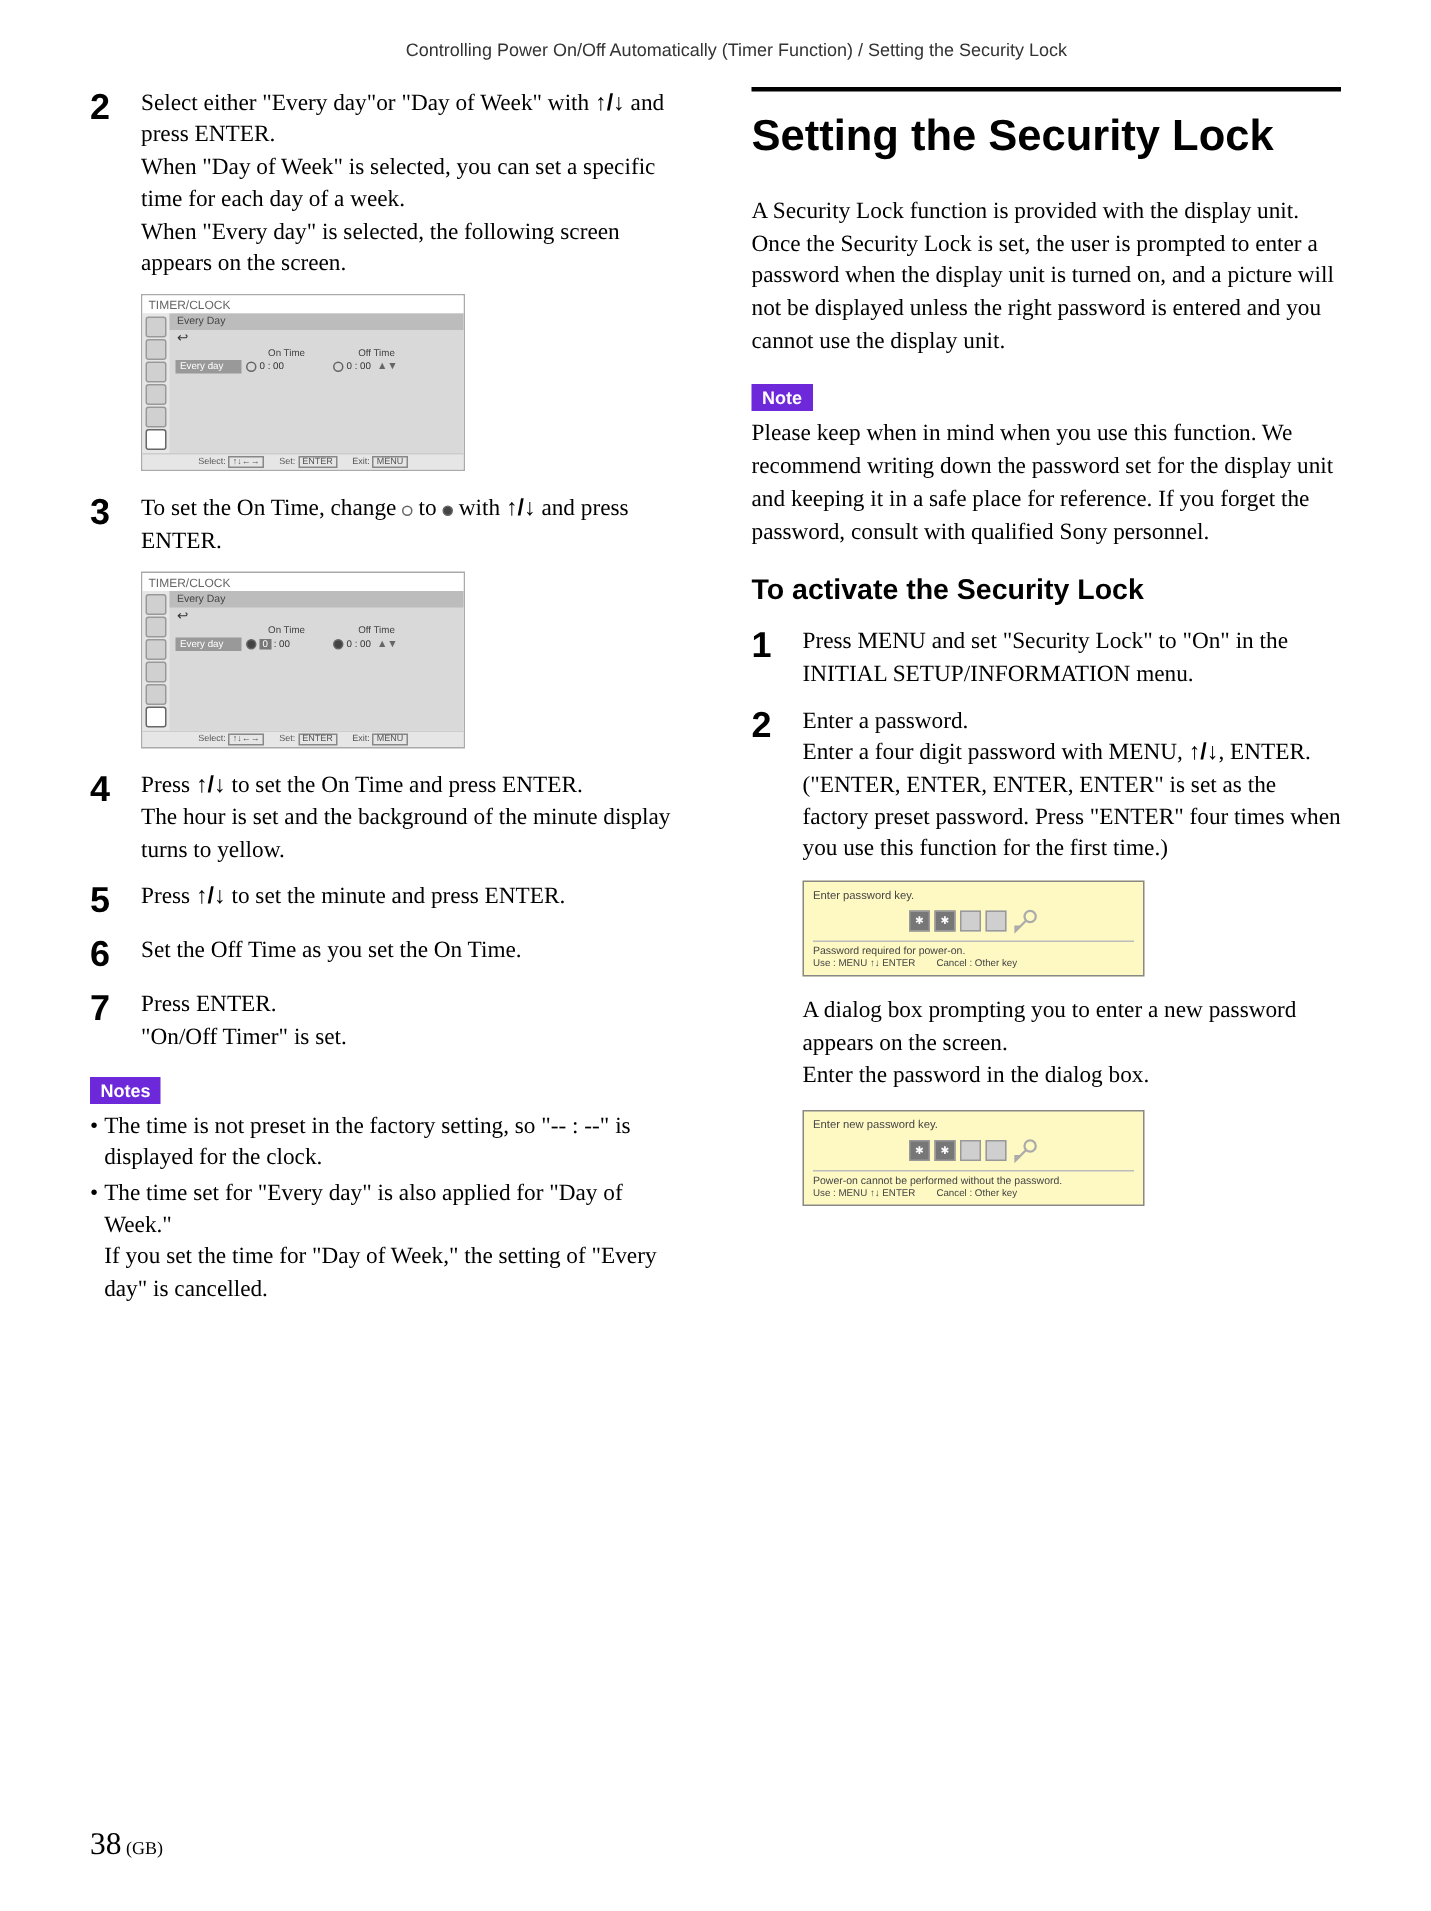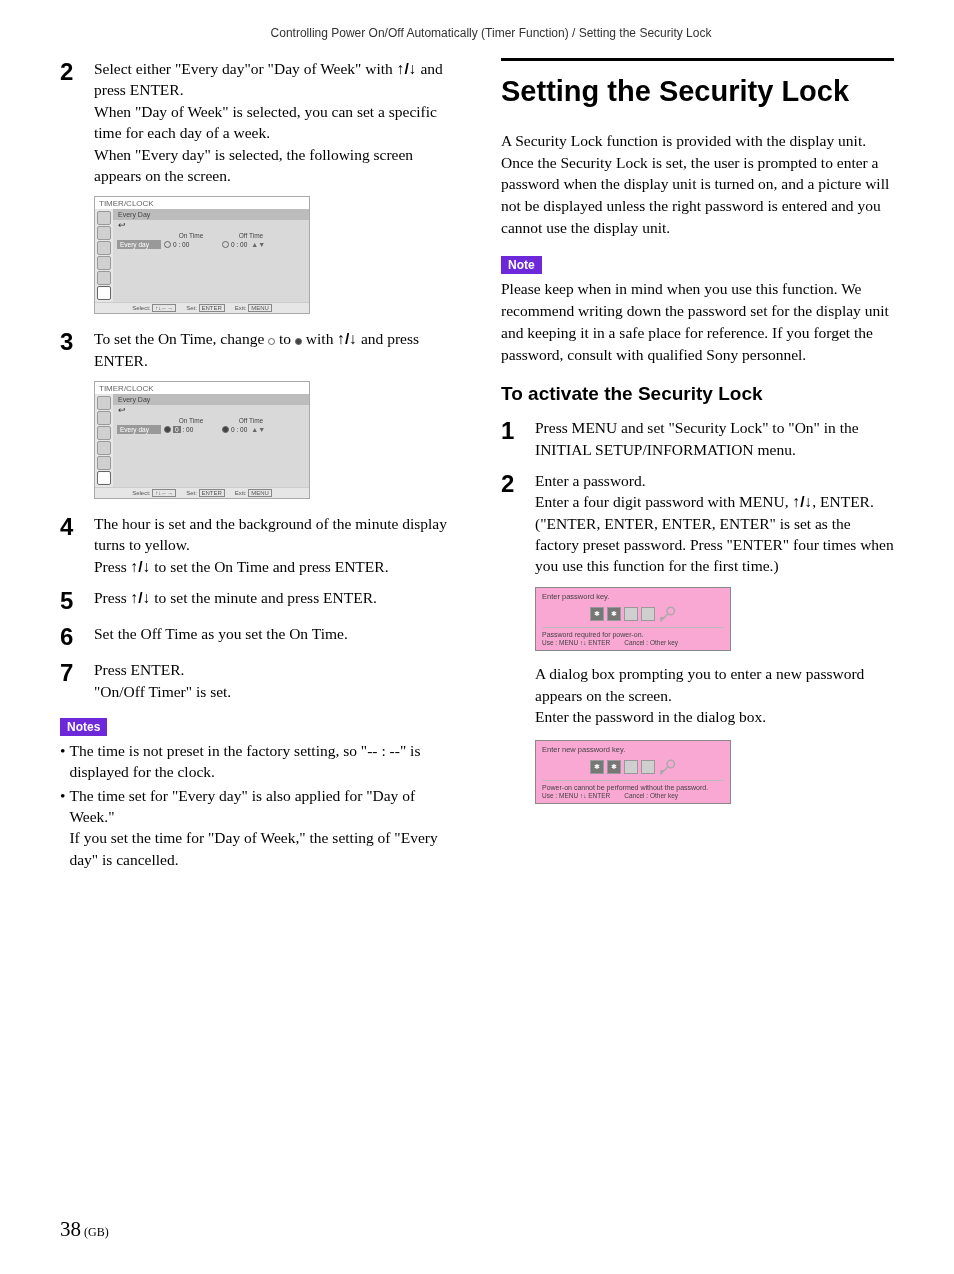--- a/index.html
+++ b/index.html
@@ -97,22 +97,22 @@
   .para { font-size: 15.5px; line-height: 1.4; margin-bottom: 12px; }
   h2.subhead {
     font-family: Arial, Helvetica, sans-serif;
     font-weight: bold;
     font-size: 19px;
     margin: 18px 0 12px 0;
   }
 
   
   .dlg {
-    width: 196px; margin: 8px 0 12px 34px;
-    border: 1px solid #888; background: #f9a8d4;
+    width: 228px; margin: 8px 0 12px 34px;
+    border: 1px solid #888; background: #fef9c3;
     font-family: Arial, Helvetica, sans-serif;
     font-size: 7px; color: #444;
     padding: 4px 6px 4px 6px;
   }
   .dlg .t1 { font-size: 7.5px; margin-bottom: 4px; }
   .dlg-row { display: flex; align-items: center; gap: 3px; justify-content: center; margin: 3px 0 4px 0; }
   .pwbox { width: 14px; height: 14px; background: #cfcfcf; border: 1px solid #999; display: flex; align-items: center; justify-content: center; color: #888; }
   .pwbox.filled { background: #777; color: #fff; }
   .keyicon { width: 18px; height: 18px; }
   .dlg hr { border: none; border-top: 1px solid #bbb; margin: 3px 0; }
@@ -234,22 +234,22 @@
       <div class="osd-foot">
         <span><span>Select:</span> <span style="border:1px solid #888;padding:0 2px">↑↓←→</span></span>
         <span><span>Set:</span> <span style="border:1px solid #888;padding:0 2px">ENTER</span></span>
         <span><span>Exit:</span> <span style="border:1px solid #888;padding:0 2px">MENU</span></span>
       </div>
     </div>
 
     <div class="step">
       <div class="step-num">4</div>
       <div class="step-body">
+        <p><span>Press </span><span class="arrow">↑/↓</span><span> to set the On Time and press ENTER.</span></p>
         <p>The hour is set and the background of the minute display turns to yellow.</p>
-        <p><span>Press </span><span class="arrow">↑/↓</span><span> to set the On Time and press ENTER.</span></p>
       </div>
     </div>
 
     <div class="step">
       <div class="step-num">5</div>
       <div class="step-body">
         <p><span>Press </span><span class="arrow">↑/↓</span><span> to set the minute and press ENTER.</span></p>
       </div>
     </div>
 

